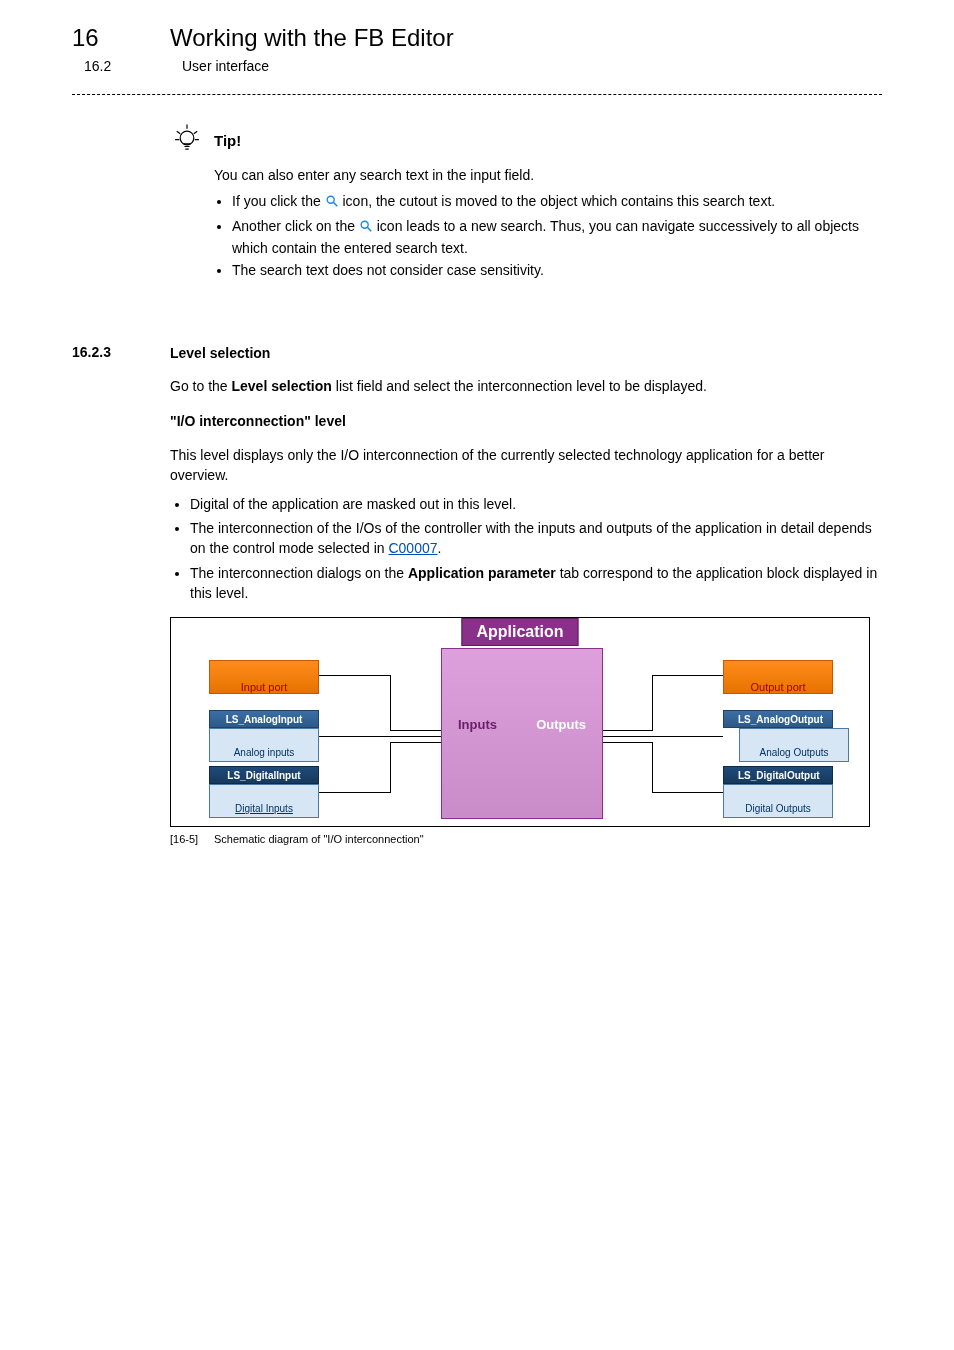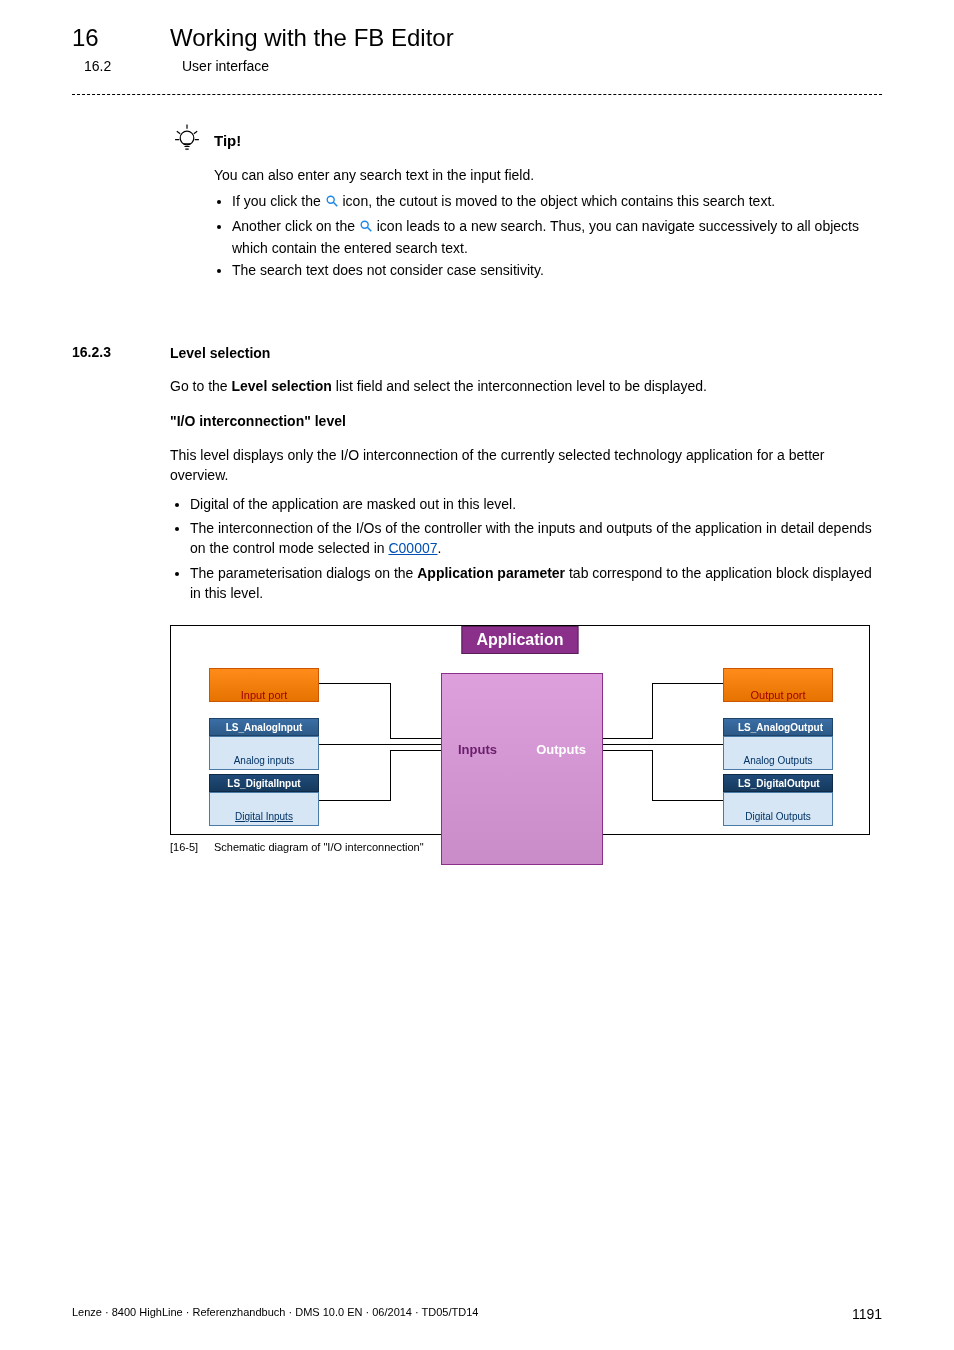--- a/index.html
+++ b/index.html
@@ -27,25 +27,25 @@
   .subsec .num { display:inline-block; width: 98px; font-weight:700; font-size:14px; vertical-align: top; }
   .subsec .title { display:inline-block; font-weight:700; font-size:14px; }
 
   .body-indent { margin-left: 98px; font-size: 14px; line-height: 1.45; }
   .body-indent p { margin-top: 14px; }
   .body-indent ul { margin-top: 8px; padding-left: 20px; }
   .body-indent li { margin-bottom: 4px; }
   .bold { font-weight: 700; }
   .link { color: #004fb3; text-decoration: underline; }
 
-  .diagram-wrap { margin-top: 22px; margin-left: 98px; width: 700px; }
+  .diagram-wrap { margin-top: 14px; margin-left: 98px; width: 700px; }
   .diagram { border: 1px solid #000; width: 700px; height: 210px; position: relative; background:#fff; }
 
   .app-title { position:absolute; left:50%; top:0; transform:translateX(-50%); background:#8a2f8a; color:#fff; font-weight:700; font-size:16px; padding:4px 14px; border:1px solid #5a1f5a; }
-  .app-body { position:absolute; left:270px; top:47px; width:162px; height:192px; background:linear-gradient(#dda0dd,#c98cc9); border:1px solid #8a2f8a; }
+  .app-body { position:absolute; left:270px; top:30px; width:162px; height:171px; background:linear-gradient(#dda0dd,#c98cc9); border:1px solid #8a2f8a; }
   .app-inputs, .app-outputs { position:absolute; top:68px; font-weight:700; font-size:13px; }
   .app-inputs { left:16px; color:#6a1f6a; }
   .app-outputs { right:16px; color:#fff; }
 
   .box { position:absolute; border:1px solid; text-align:center; font-size:11px; padding:16px 0; width:110px; }
   .box.port { background:linear-gradient(#ff8c1a,#e67300); color:#a00000; border-color:#cc5500; font-weight:400; height:30px; line-height:20px; }
   .box.sysheader { color:#fff; font-weight:700; height:18px; line-height:10px; padding:4px 14px; font-size:10px; }
   .box.sysbody { background:#d6e6f5; color:#003366; border:1px solid #4a7aa6; height:24px; line-height:16px; font-size:10px; }
   .sys-analog { background:linear-gradient(#3a6ea5,#2c5a87); border-color:#1f4368; }
   .sys-digital { background:linear-gradient(#1f4a78,#163a5e); border-color:#0f2a47; }
@@ -114,42 +114,42 @@
       <span>Go to the </span><span class="bold">Level selection</span><span> list field and select the interconnection level to be displayed.</span>
     </p>
     <p class="bold">"I/O interconnection" level</p>
     <p style="">This level displays only the I/O interconnection of the currently selected technology application for a better overview.</p>
     <ul>
       <li>Digital of the application are masked out in this level.</li>
       <li>
         <span>The interconnection of the I/Os of the controller with the inputs and outputs of the application in detail depends on the control mode selected in </span><a class="link">C00007</a><span>.</span>
       </li>
       <li>
-        <span>The parameterisation dialogs on the </span><span class="bold">Application parameter</span><span> tab correspond to the application block displayed in this level.</span>
+        <span>The interconnection dialogs on the </span><span class="bold">Application parameter</span><span> tab correspond to the application block displayed in this level.</span>
       </li>
     </ul>
   </div>
 
   <div class="diagram-wrap">
     <div class="diagram">
       <div class="app-title">Application</div>
       <div class="app-body">
         <span class="app-inputs">Inputs</span>
         <span class="app-outputs">Outputs</span>
       </div>
 
       <div class="box port" style="left:38px; top:42px;">Input port</div>
       <div class="box sysheader sys-analog" style="left:38px; top:92px;">LS_AnalogInput</div>
       <div class="box sysbody" style="left:38px; top:110px;text-align:center;">Analog inputs</div>
       <div class="box sysheader sys-digital" style="left:38px; top:148px;">LS_DigitalInput</div>
       <div class="box sysbody" style="left:38px; top:166px;text-decoration:underline;">Digital Inputs</div>
 
       <div class="box port" style="left:552px; top:42px;">Output port</div>
       <div class="box sysheader sys-analog" style="left:552px; top:92px;">LS_AnalogOutput</div>
-      <div class="box sysbody" style="left:552px; top:110px;">Analog Outputs</div>
+      <div class="box sysbody" style="left:568px; top:110px;">Analog Outputs</div>
       <div class="box sysheader sys-digital" style="left:552px; top:148px;">LS_DigitalOutput</div>
       <div class="box sysbody" style="left:552px; top:166px;">Digital Outputs</div>
 
       <div class="wire" style="left:148px; top:57px; width:72px;"></div>
       <div class="wire" style="left:219px; top:57px; width:1px; height:55px;"></div>
       <div class="wire" style="left:219px; top:112px; width:51px;"></div>
       <div class="wire" style="left:148px; top:118px; width:122px;"></div>
       <div class="wire" style="left:148px; top:174px; width:72px;"></div>
       <div class="wire" style="left:219px; top:124px; width:1px; height:50px;"></div>
       <div class="wire" style="left:219px; top:124px; width:51px;"></div>
@@ -160,18 +160,14 @@
       <div class="wire" style="left:432px; top:118px; width:120px;"></div>
       <div class="wire" style="left:432px; top:124px; width:50px;"></div>
       <div class="wire" style="left:481px; top:124px; width:1px; height:50px;"></div>
       <div class="wire" style="left:481px; top:174px; width:71px;"></div>
     </div>
     <div class="caption">
       <span class="tag">[16-5]</span><span>Schematic diagram of "I/O interconnection"</span>
     </div>
   </div>
 
-  <div class="footer">
-    <span>Lenze · 8400 HighLine · Referenzhandbuch · DMS 10.0 EN · 06/2014 · TD05/TD14</span>
-    <span class="pnum">1191</span>
-  </div>
 
 </div>
 
 </body></html>

